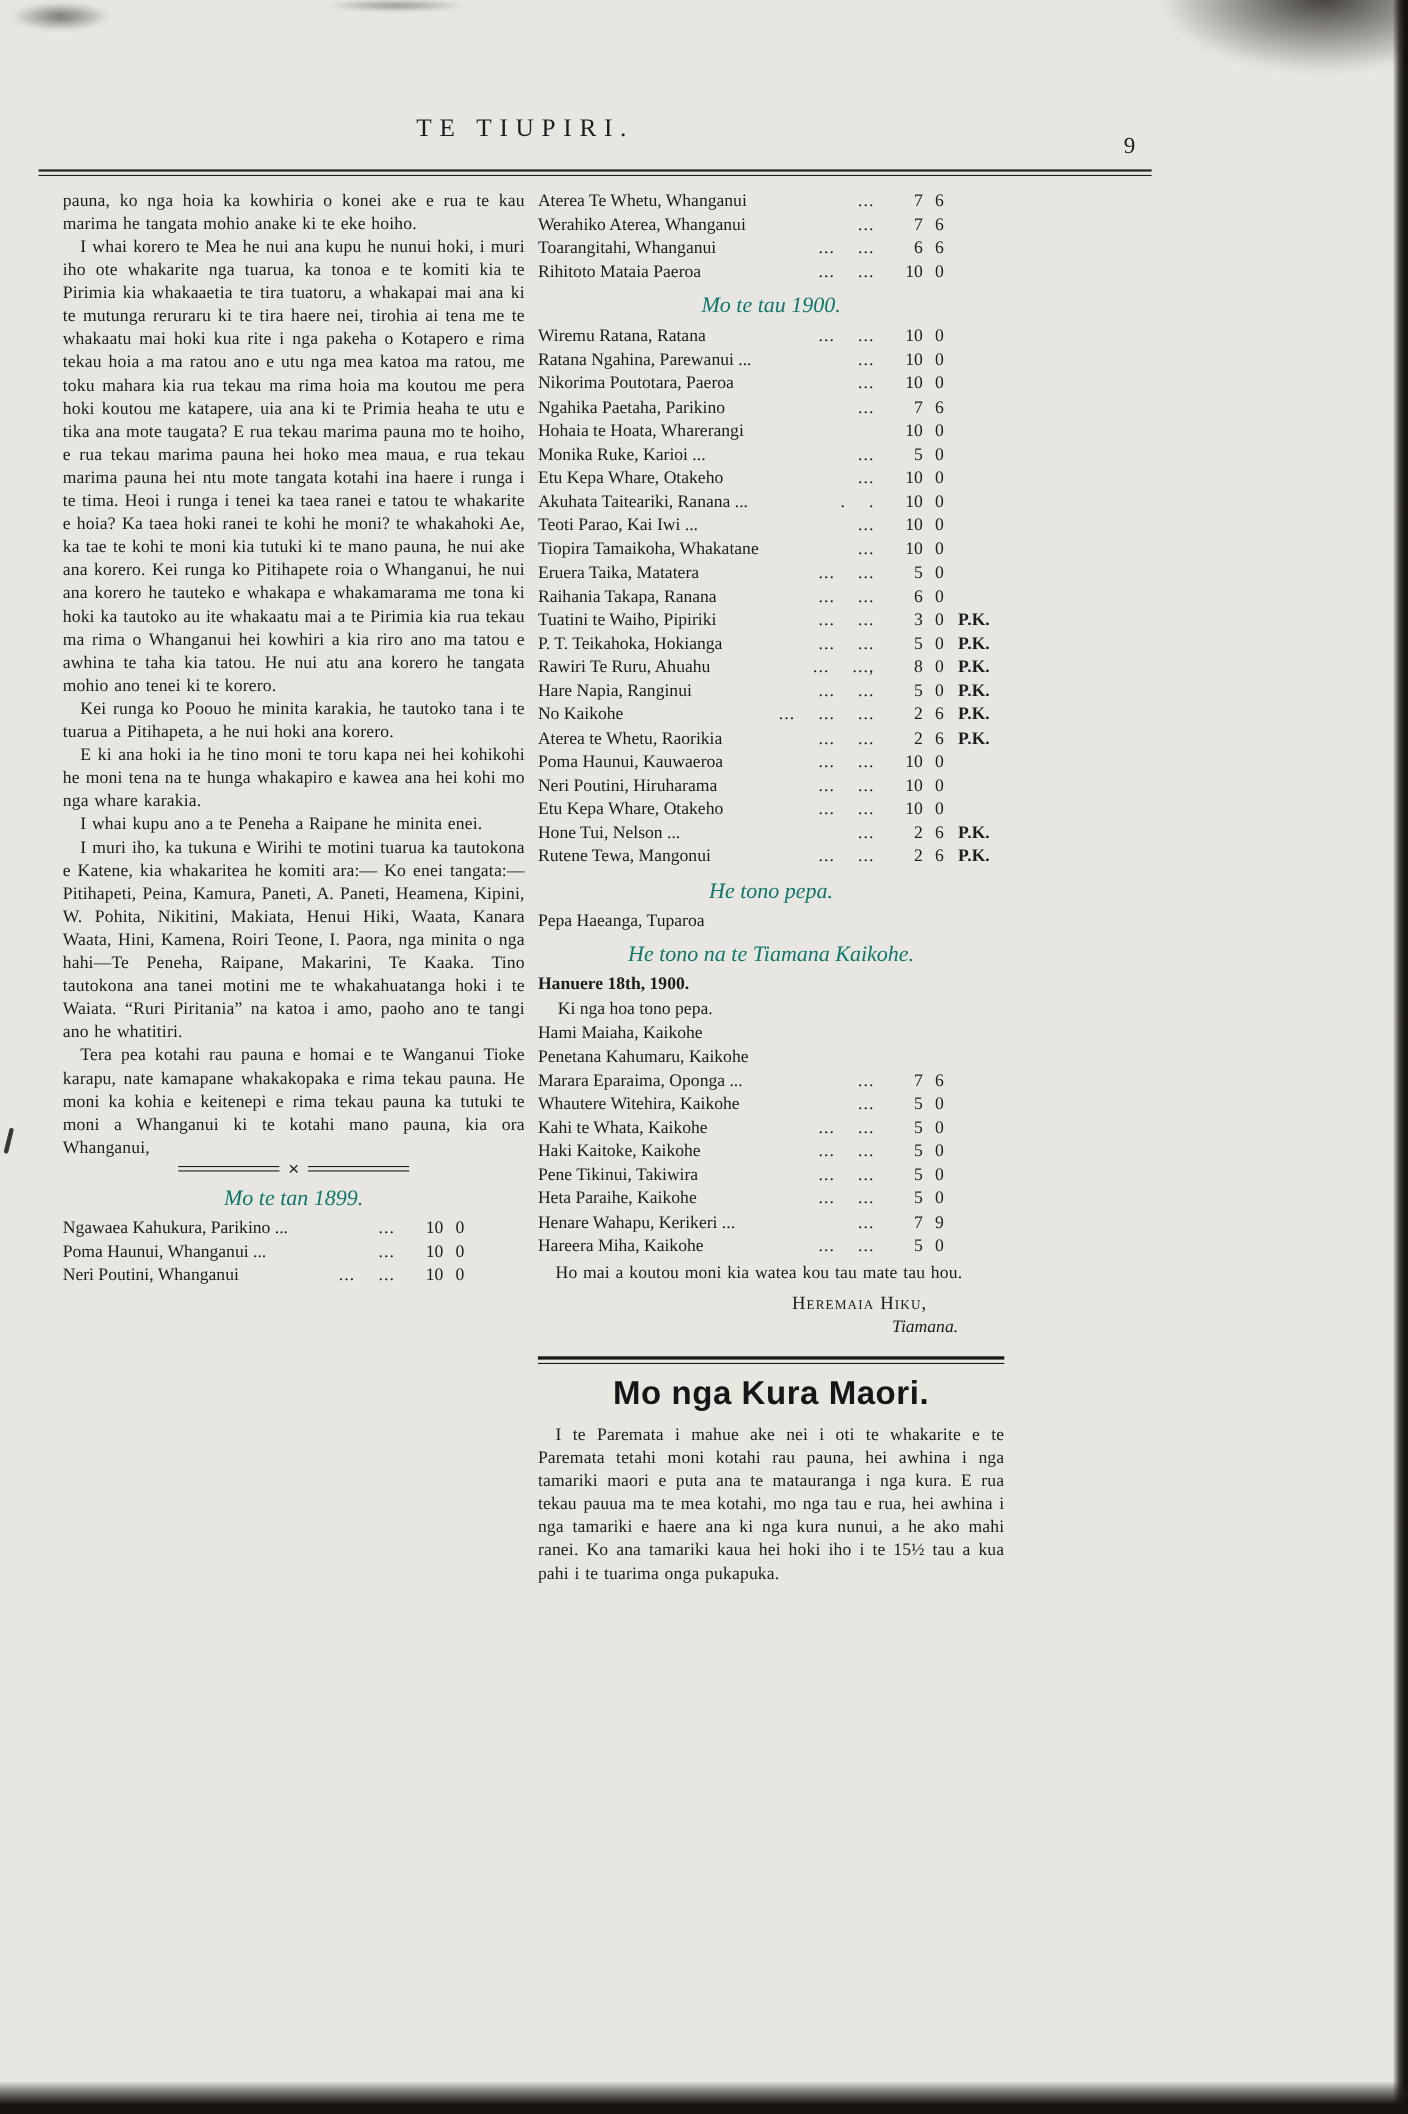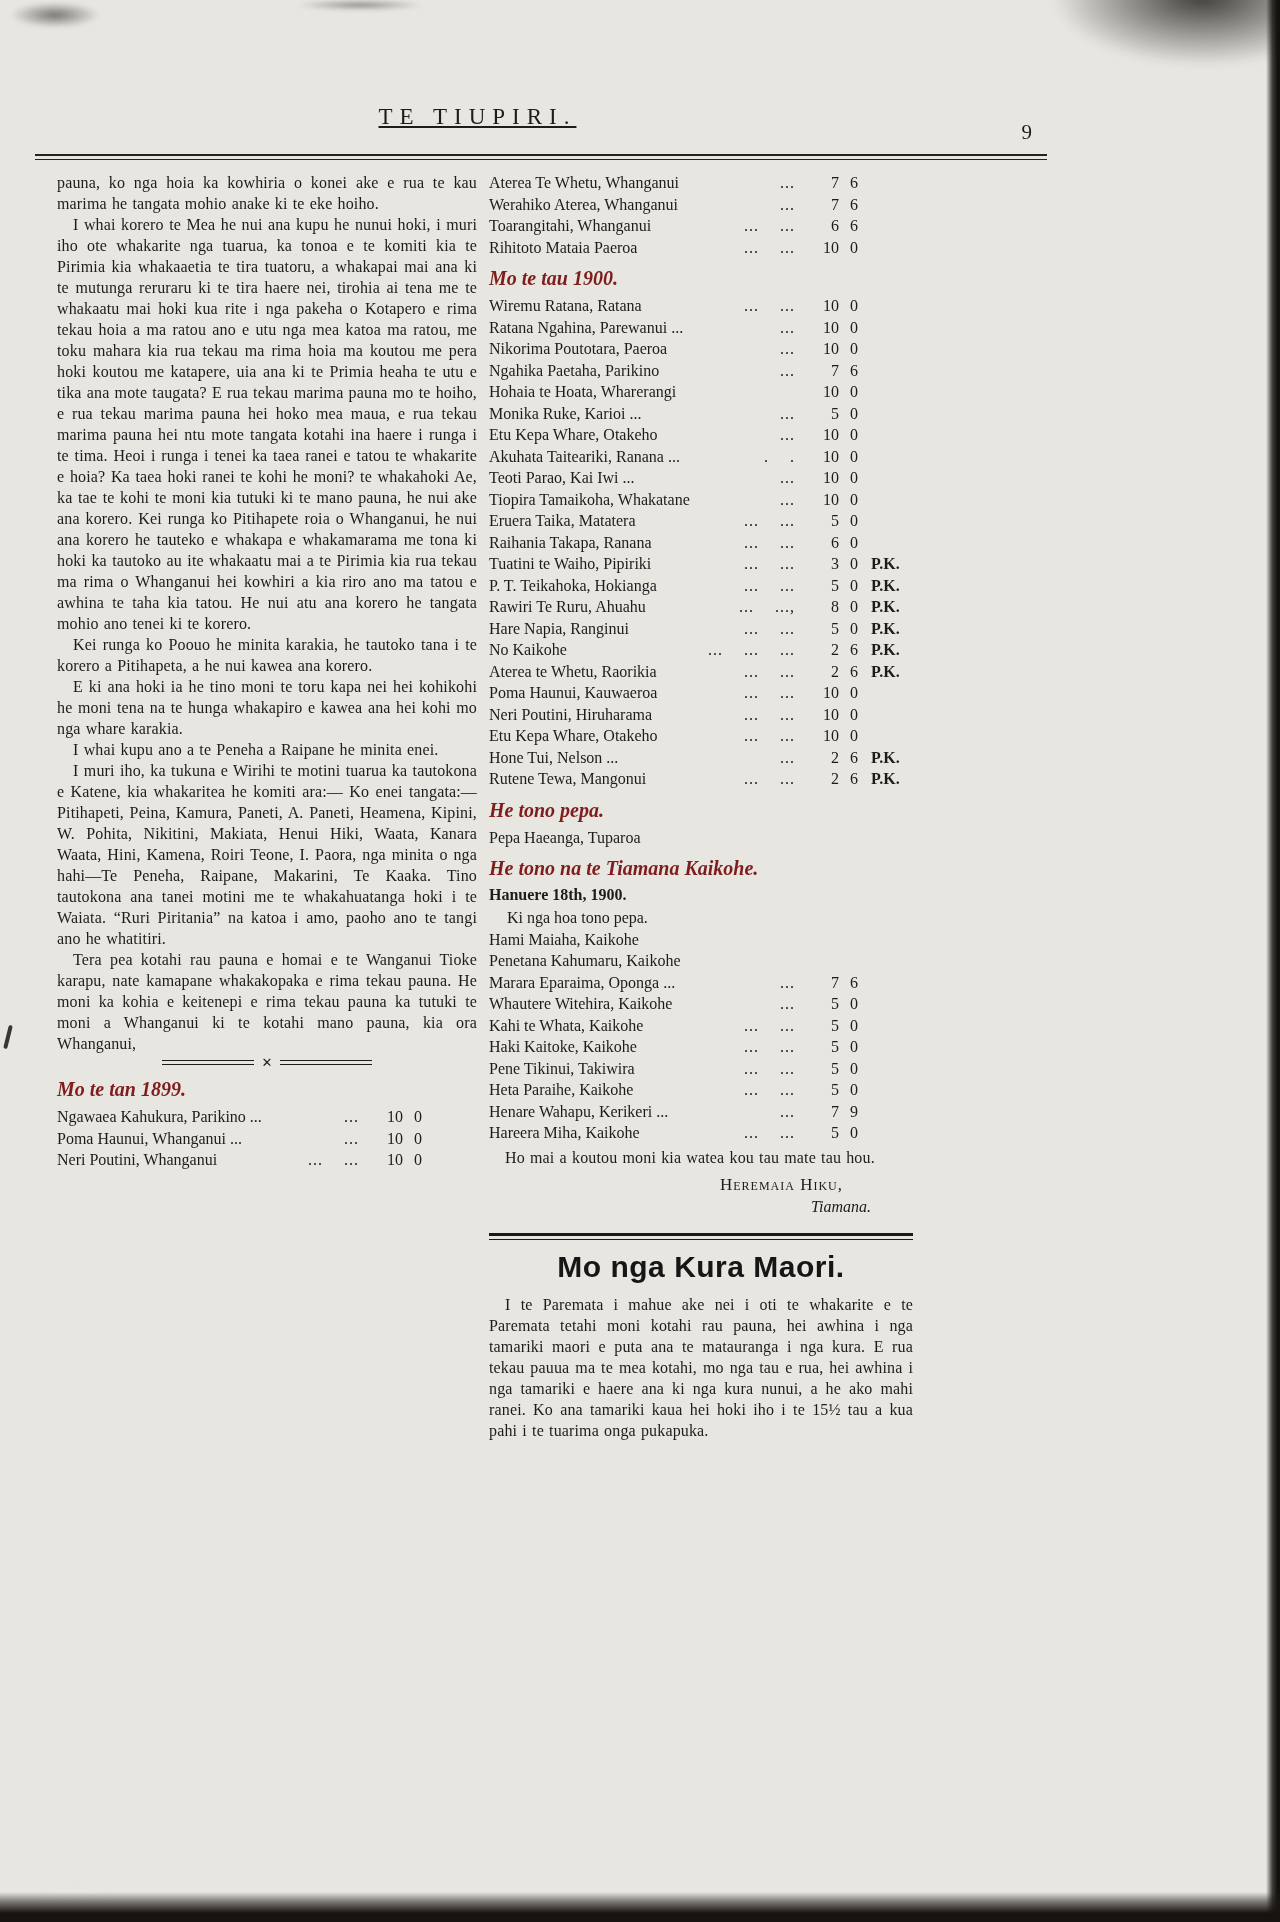--- a/index.html
+++ b/index.html
@@ -23,42 +23,42 @@
   .smudge-tl{top:2px;left:10px;width:90px;height:26px;filter:blur(2px);
     background:radial-gradient(ellipse, rgba(30,27,24,0.55), transparent 70%);}
   .smudge-t2{top:0;left:300px;width:120px;height:10px;filter:blur(2px);
     background:radial-gradient(ellipse, rgba(30,27,24,0.45), transparent 75%);}
   .smudge-slash{top:1025px;left:6px;width:4px;height:24px;background:#3a3732;transform:rotate(14deg);border-radius:2px;}
   .smudge-b1{bottom:24px;left:40px;width:70px;height:10px;filter:blur(2px);
     background:radial-gradient(ellipse, rgba(235,232,226,0.9), transparent 75%);}
 
   .page{position:absolute;left:35px;top:104px;width:1012px;}
   .header{position:relative;height:46px;}
-  .header-title{width:875px;margin-left:5px;text-align:center;font-size:23px;letter-spacing:7px;color:#1d1d1d;text-decoration:underline;}
+  .header-title{width:875px;margin-left:5px;text-align:center;font-size:23px;letter-spacing:7px;color:#1d1d1d;}
   .page-num{position:absolute;right:15px;top:16px;font-size:21px;}
   .rule{height:3px;border-top:2px solid #24211e;border-bottom:1px solid #24211e;margin-top:4px;}
 
   .columns{display:flex;gap:12px;margin-left:22px;margin-top:12px;width:860px;align-items:flex-start;}
   .col-left{width:420px;}
   .col-right{width:424px;}
 
   p.body{font-size:16px;line-height:21px;text-align:justify;margin:0;letter-spacing:0.15px;word-spacing:1px;}
   .paragraphs p{text-indent:16px;}
   .paragraphs p:first-of-type{text-indent:0;}
 
   .entry-row{display:flex;align-items:baseline;font-size:16px;line-height:21.5px;white-space:nowrap;}
   .e-name{flex:0 0 auto;}
   .e-dots{flex:1 1 auto;text-align:right;padding-right:14px;word-spacing:16px;overflow:hidden;letter-spacing:1px;}
   .e-s{flex:0 0 30px;text-align:right;}
   .e-d{flex:0 0 30px;text-align:center;}
   .e-pk{flex:0 0 42px;text-align:left;padding-left:2px;font-weight:bold;}
 
   .big-heading{font-family:"Liberation Sans", sans-serif;font-weight:700;font-size:30px;
     text-align:center;margin:28px 0 4px;letter-spacing:0.5px;color:#161616;}
-  .italic-heading{font-style:italic;font-size:20px;text-align:left;margin:9px 0 5px;color:#7f1d1d;font-weight:bold;}
+  .italic-heading{font-style:italic;font-size:20px;text-align:center;margin:9px 0 5px;color:#0f766e;}
   .ornament{display:flex;align-items:center;justify-content:center;gap:8px;width:210px;margin:2px auto 8px;}
   .orn-seg{flex:1;height:3px;border-top:1px solid #1d1d1d;border-bottom:1px solid #1d1d1d;}
   .orn-mid{font-size:13px;line-height:13px;color:#1d1d1d;}
 
   .plain-line{font-size:16px;line-height:21.5px;}
   .intro .plain-line:nth-of-type(1){text-indent:18px;}
   .date-line{text-align:left;padding-right:18px;font-weight:bold;font-size:16px;line-height:20px;margin-bottom:2px;}
   .closing{margin-top:3px !important;text-indent:16px;}
   .sig-name{font-size:17px;text-align:right;padding-right:70px;font-variant:small-caps;letter-spacing:1px;line-height:22px;margin-top:6px;}
   .sig-title{font-style:italic;font-size:16px;text-align:right;padding-right:42px;line-height:21px;}
@@ -84,21 +84,21 @@
 
   <div class="columns">
 
     <div class="col-left">
       <div class="paragraphs">
 
           <p class="body">pauna, ko nga hoia ka kowhiria o konei ake e rua te kau marima he tangata mohio anake ki te eke hoiho.</p>
 
           <p class="body">I whai korero te Mea he nui ana kupu he nunui hoki, i muri iho ote whakarite nga tuarua, ka tonoa e te komiti kia te Pirimia kia whakaaetia te tira tuatoru, a whakapai mai ana ki te mutunga reruraru ki te tira haere nei, tirohia ai tena me te whakaatu mai hoki kua rite i nga pakeha o Kotapero e rima tekau hoia a ma ratou ano e utu nga mea katoa ma ratou, me toku mahara kia rua tekau ma rima hoia ma koutou me pera hoki koutou me katapere, uia ana ki te Primia heaha te utu e tika ana mote taugata? E rua tekau marima pauna mo te hoiho, e rua tekau marima pauna hei hoko mea maua, e rua tekau marima pauna hei ntu mote tangata kotahi ina haere i runga i te tima. Heoi i runga i tenei ka taea ranei e tatou te whakarite e hoia? Ka taea hoki ranei te kohi he moni? te whakahoki Ae, ka tae te kohi te moni kia tutuki ki te mano pauna, he nui ake ana korero. Kei runga ko Pitihapete roia o Whanganui, he nui ana korero he tauteko e whakapa e whakamarama me tona ki hoki ka tautoko au ite whakaatu mai a te Pirimia kia rua tekau ma rima o Whanganui hei kowhiri a kia riro ano ma tatou e awhina te taha kia tatou. He nui atu ana korero he tangata mohio ano tenei ki te korero.</p>
 
-          <p class="body">Kei runga ko Poouo he minita karakia, he tautoko tana i te korero a Pitihapeta, a he nui kawea ana korero.</p>
+          <p class="body">Kei runga ko Poouo he minita karakia, he tautoko tana i te tuarua a Pitihapeta, a he nui hoki ana korero.</p>
 
           <p class="body">E ki ana hoki ia he tino moni te toru kapa nei hei kohikohi he moni tena na te hunga whakapiro e kawea ana hei kohi mo nga whare karakia.</p>
 
           <p class="body">I whai kupu ano a te Peneha a Raipane he minita enei.</p>
 
           <p class="body">I muri iho, ka tukuna e Wirihi te motini tuarua ka tautokona e Katene, kia whakaritea he komiti ara:— Ko enei tangata:—Pitihapeti, Peina, Kamura, Paneti, A. Paneti, Heamena, Kipini, W. Pohita, Nikitini, Makiata, Henui Hiki, Waata, Kanara Waata, Hini, Kamena, Roiri Teone, I. Paora, nga minita o nga hahi—Te Peneha, Raipane, Makarini, Te Kaaka. Tino tautokona ana tanei motini me te whakahuatanga hoki i te Waiata. “Ruri Piritania” na katoa i amo, paoho ano te tangi ano he whatitiri.</p>
 
           <p class="body">Tera pea kotahi rau pauna e homai e te Wanganui Tioke karapu, nate kamapane whakakopaka e rima tekau pauna. He moni ka kohia e keitenepi e rima tekau pauna ka tutuki te moni a Whanganui ki te kotahi mano pauna, kia ora Whanganui,</p>
         </div>
 

